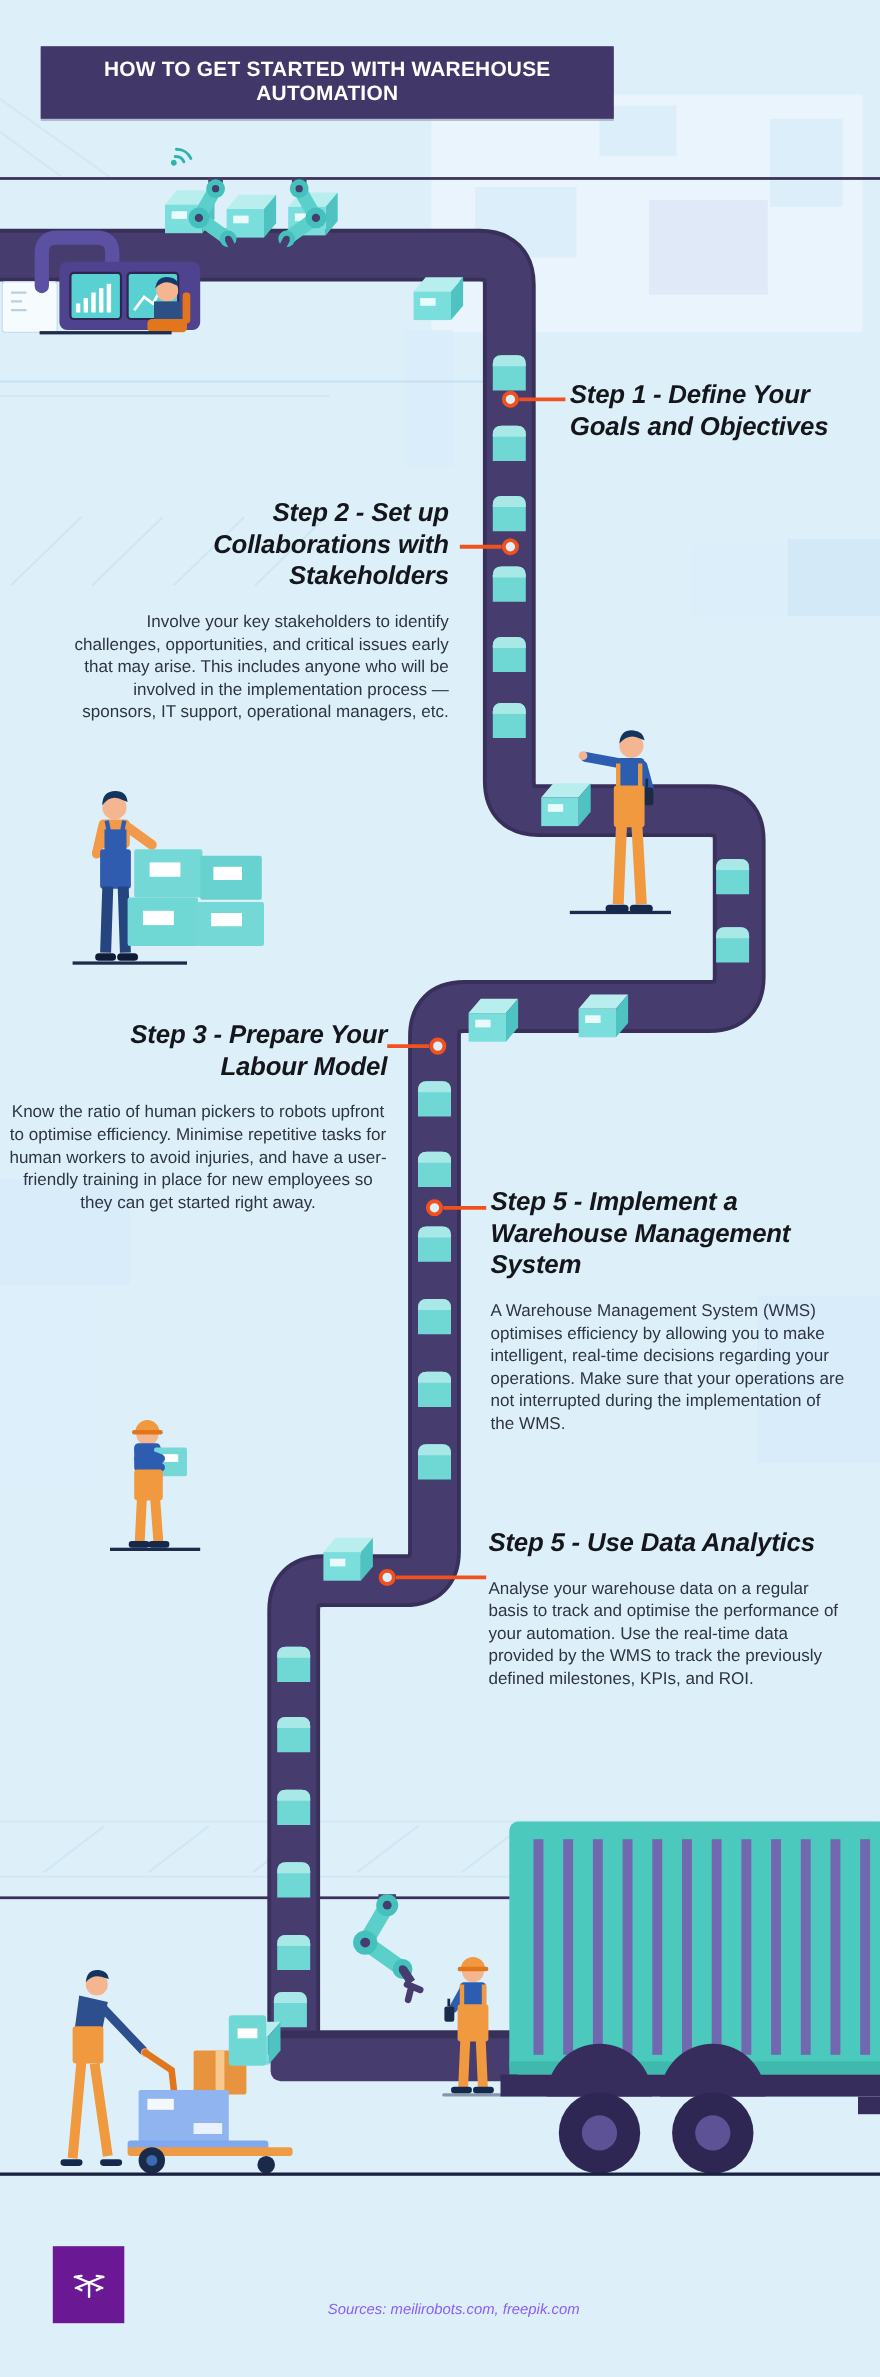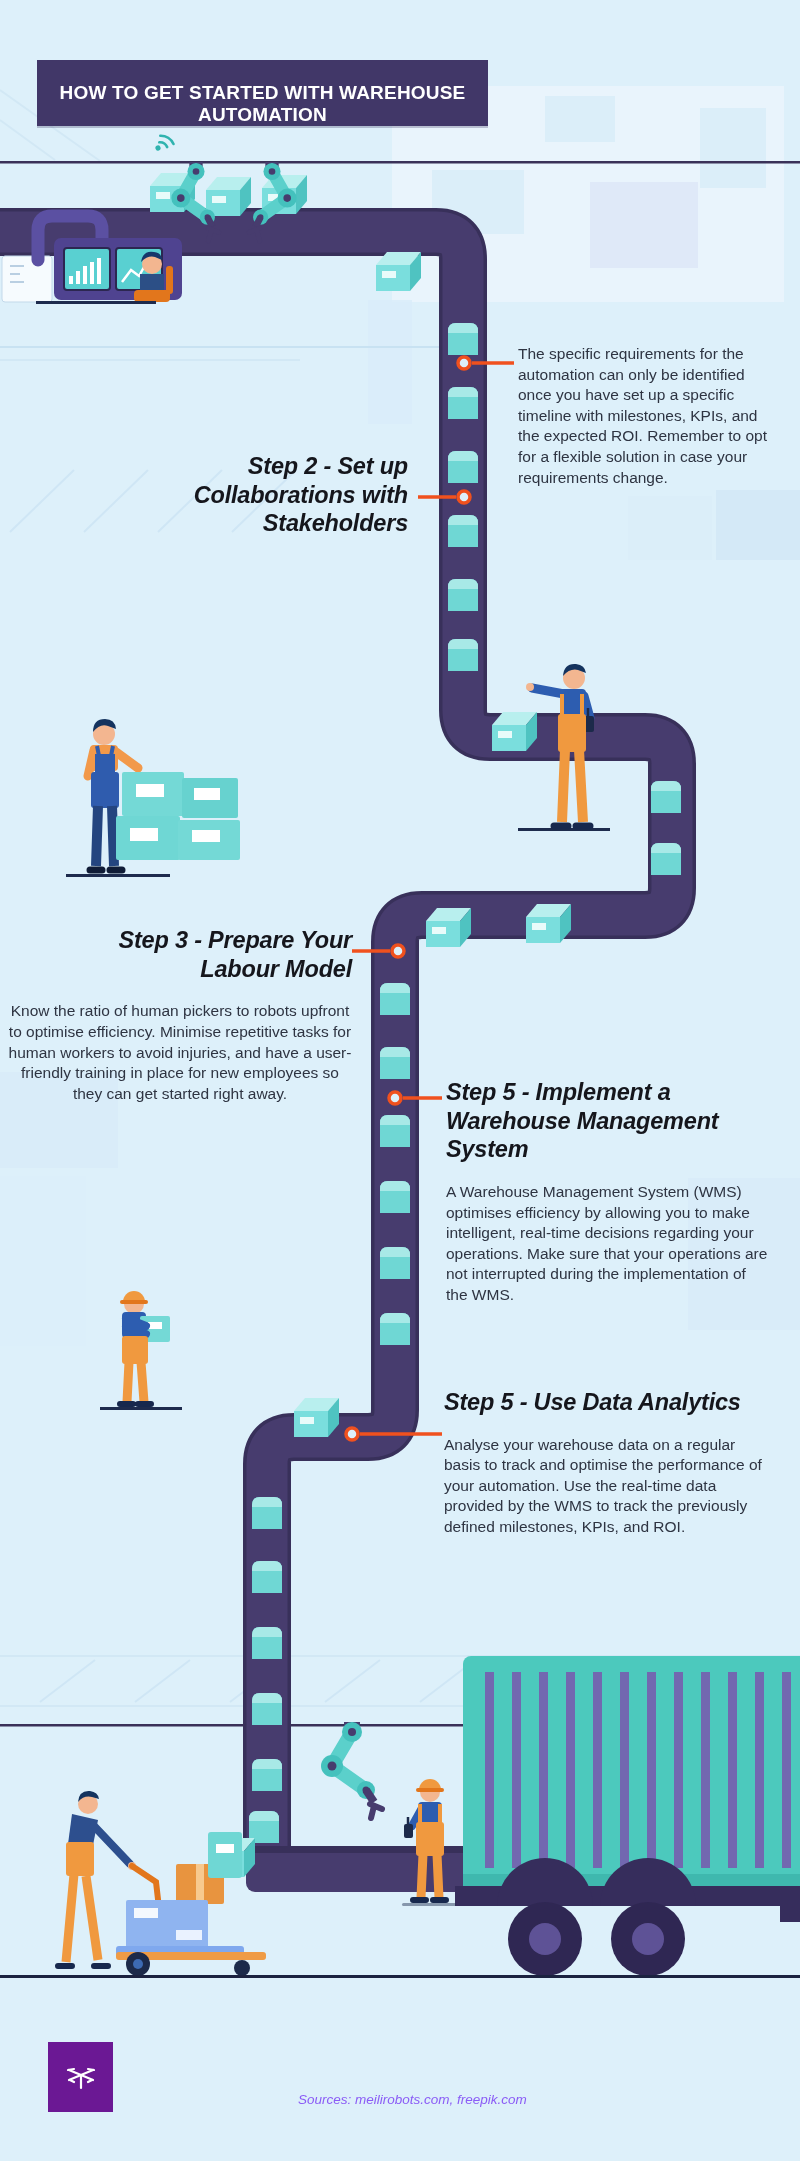--- a/index.html
+++ b/index.html
@@ -3,22 +3,22 @@
 <meta charset="utf-8">
 <style>
   * { margin:0; padding:0; box-sizing:border-box; }
   html,body { background:#ddf0fa; }
   .page {
     position:relative; width:800px; height:2161px; overflow:hidden;
     background:#ddf0fa; font-family:"Liberation Sans", sans-serif;
   }
   .scene { position:absolute; left:0; top:0; z-index:1; }
   .banner {
-    position:absolute; left:37px; top:60px; width:451px; height:66px;
-    background:#413768; display:flex; align-items:flex-end; justify-content:center;
+    position:absolute; left:37px; top:42px; width:521px; height:66px;
+    background:#413768; display:flex; align-items:center; justify-content:center;
     z-index:3; box-shadow:0 2px 0 rgba(40,32,80,.25);
   }
   .banner h1 {
     color:#ffffff; font-size:19px; font-weight:700; letter-spacing:.2px;
     text-align:center; font-family:"Liberation Sans", sans-serif;
   }
   .step { position:absolute; z-index:3; }
   .step h2 {
     font-style:italic; font-weight:700; font-size:23.5px; line-height:1.22;
     letter-spacing:-.2px; color:#15161c; margin:0 0 18px 0;
@@ -317,25 +317,26 @@
     </g>
 
     <rect x="0" y="1975" width="800" height="3" fill="#1b2240"></rect>
   </svg>
 
   <header class="banner">
     <h1>HOW TO GET STARTED WITH WAREHOUSE AUTOMATION</h1>
   </header>
 
   <section class="step s1">
-    <p>The specific requirements for the automation can only be identified once you have set up a specific timeline with milestones, KPIs, and the expected ROI. Remember to opt for a flexible solution in case your requirements change.</p>
+    <h2>Step 1 - Define Your Goals and Objectives</h2>
   </section>
 
   <section class="step s2">
     <h2>Step 2 - Set up Collaborations with Stakeholders</h2>
+    <p>Involve your key stakeholders to identify challenges, opportunities, and critical issues early that may arise. This includes anyone who will be involved in the implementation process — sponsors, IT support, operational managers, etc.</p>
   </section>
 
   <section class="step s3">
     <h2>Step 3 - Prepare Your Labour Model</h2>
     <p>Know the ratio of human pickers to robots upfront to optimise efficiency. Minimise repetitive tasks for human workers to avoid injuries, and have a user-friendly training in place for new employees so they can get started right away.</p>
   </section>
 
   <section class="step s4">
     <h2>Step 5 - Implement a Warehouse Management System</h2>
     <p>A Warehouse Management System (WMS) optimises efficiency by allowing you to make intelligent, real-time decisions regarding your operations. Make sure that your operations are not interrupted during the implementation of the WMS.</p>

